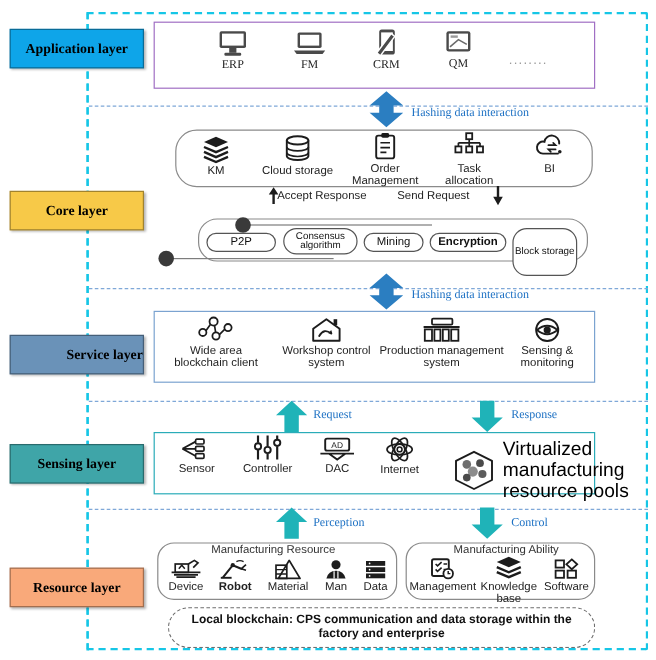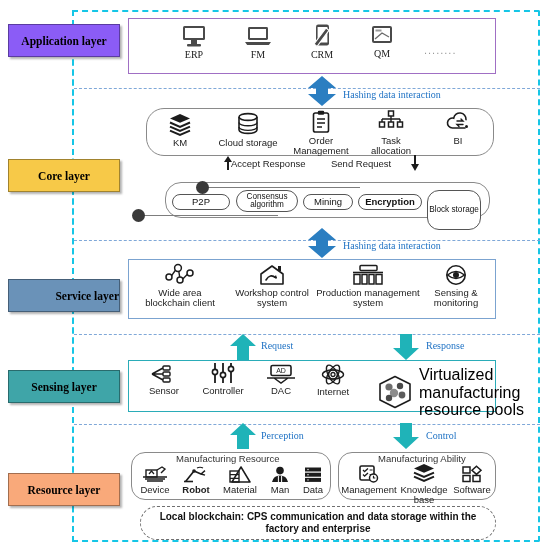--- a/index.html
+++ b/index.html
@@ -130,21 +130,21 @@
 <div id="stage">
 
   <div class="outer-dashed"></div>
   <div class="spine"></div>
 
   <div class="sep" style="top:88px;"></div>
   <div class="sep" style="top:240px;"></div>
   <div class="sep" style="top:334px;"></div>
   <div class="sep" style="top:424px;"></div>
 
-  <div class="layer-chip" style="top:24px;  background:#8b5cf6;">
+  <div class="layer-chip" style="top:24px;  background:#0ea5e9;">
     <span>Application layer</span>
   </div>
   <div class="layer-chip" style="top:159px; background:#f7c948;">
     <span>Core layer</span>
   </div>
   <div class="layer-chip" style="top:279px; background:#6a92b8;justify-content:flex-end;">
     <span>Service layer</span>
   </div>
   <div class="layer-chip" style="top:473px; background:#f9a97a;">
     <span>Resource layer</span>

